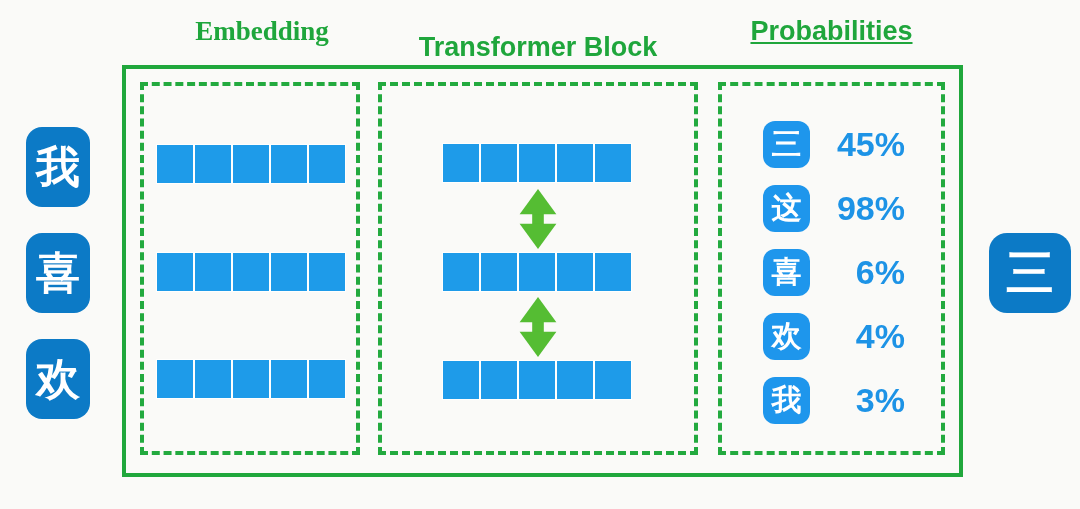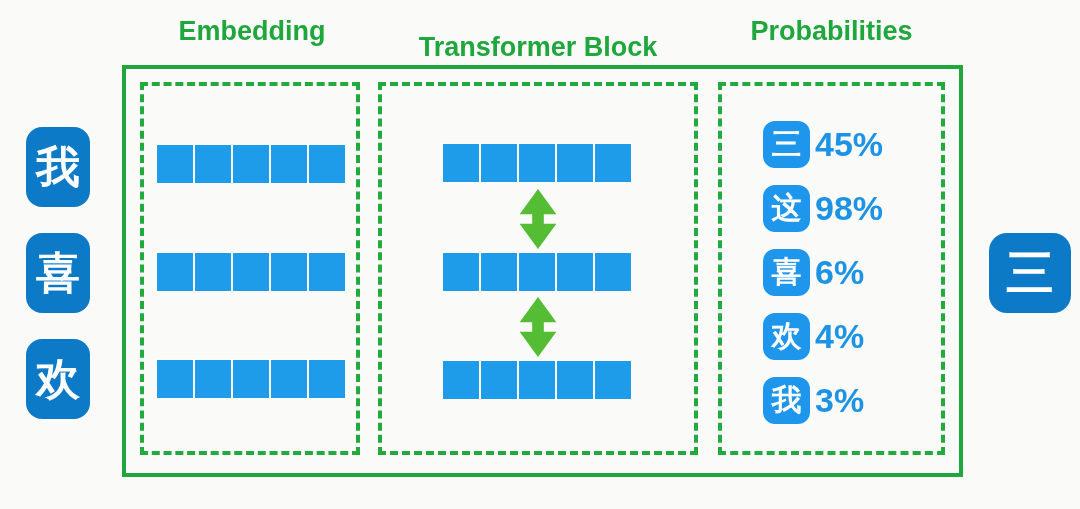--- a/index.html
+++ b/index.html
@@ -16,23 +16,23 @@
   }
   .hdr {
     position: absolute;
     top: 16px;
     font-size: 27px;
     font-weight: bold;
     color: #1FA63C;
     text-align: center;
     letter-spacing: 0px;
   }
-  #hdr-embedding { left: 142px; width: 220px; }
+  #hdr-embedding { left: 152px; width: 220px; font-family: Liberation Serif, serif; }
   #hdr-transformer { left: 378px; width: 320px; margin-top: 16px; }
-  #hdr-probabilities { left: 718px; width: 227px; }
+  #hdr-probabilities { left: 718px; width: 227px; text-decoration: underline; }
 
   .outer-frame {
     position: absolute;
     left: 122px; top: 65px;
     width: 841px; height: 412px;
     border: 4px solid #20A73C;
     box-sizing: border-box;
   }
   .dashed-box {
     position: absolute;
@@ -109,21 +109,21 @@
     justify-content: center;
     font-size: 30px;
     font-weight: bold;
   }
   .prob-row-pct {
     position: absolute;
     left: 815px;
     width: 90px;
     height: 47px;
     line-height: 47px;
-    text-align: left;
+    text-align: right;
     color: #1D93E6;
     font-size: 34px;
     font-weight: bold;
   }
   .pr-0 { top: 121px; }
   .pr-1 { top: 185px; }
   .pr-2 { top: 249px; }
   .pr-3 { top: 313px; }
   .pr-4 { top: 377px; }
 </style>

